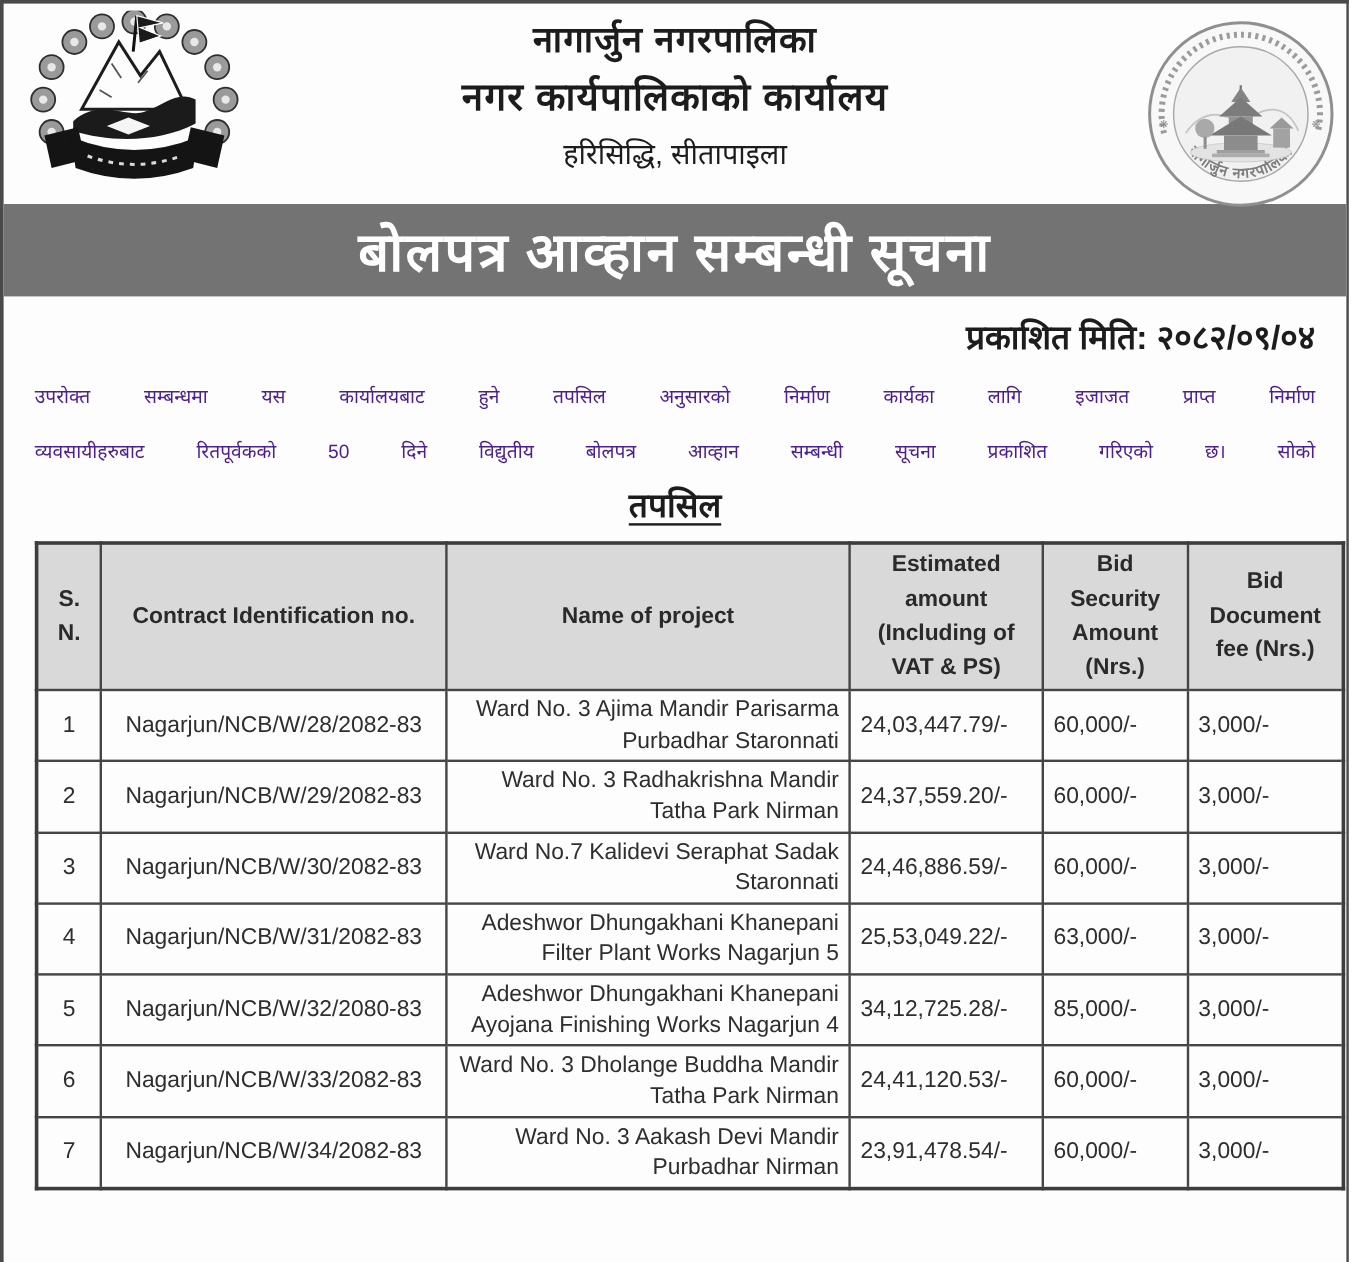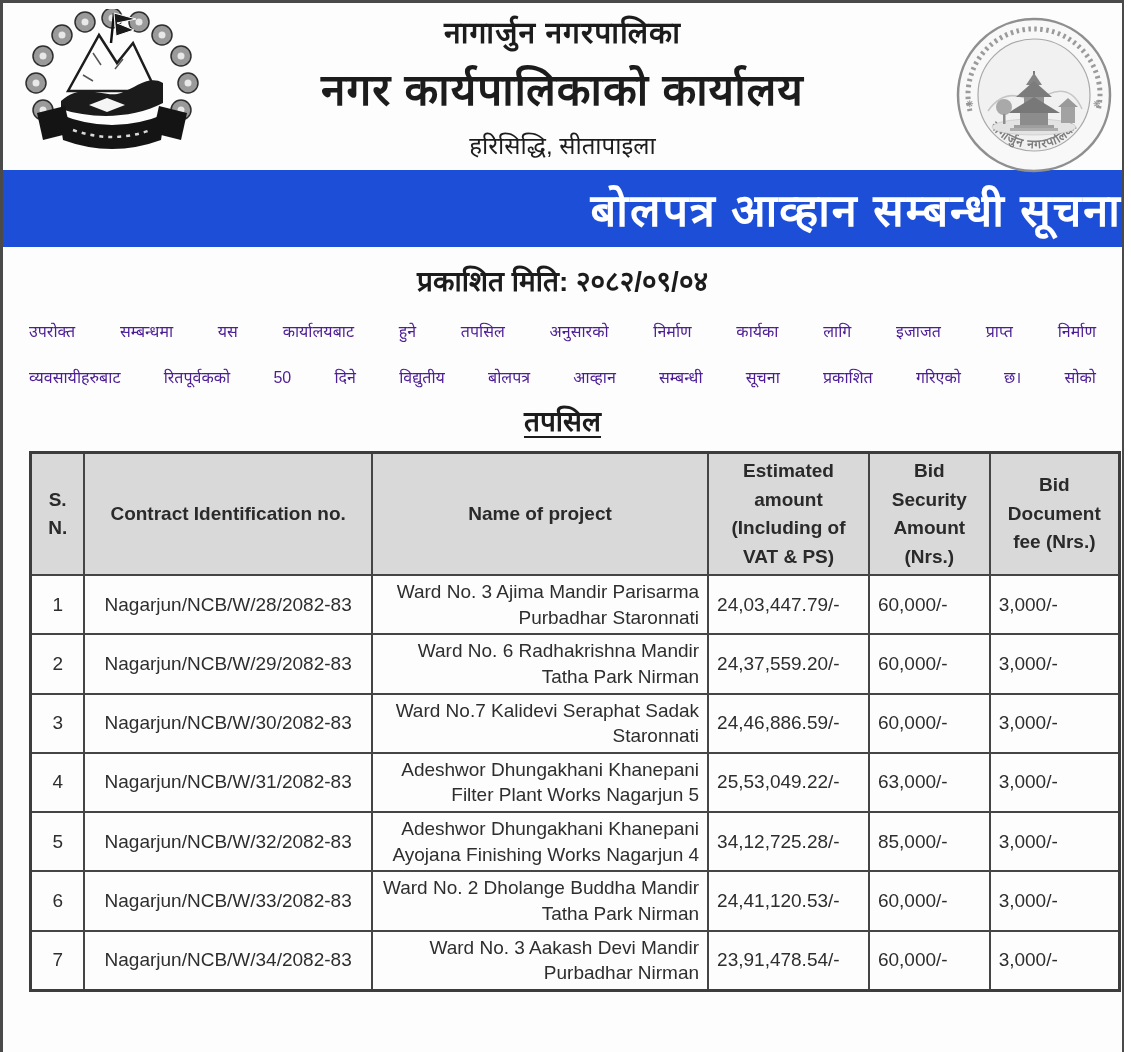--- a/index.html
+++ b/index.html
@@ -18,31 +18,31 @@
     border-right: 2px solid #4a4a4a;
     background: #fdfdfd;
     overflow: hidden;
   }
   
   .letterhead { position: relative; height: 167px; }
   .emblem { position: absolute; left: 20px; top: 6px; width: 178px; height: 152px; }
   .seal { position: absolute; right: 8px; top: 12px; width: 160px; height: 160px; }
   .head-center { position: absolute; left: 0; right: 0; top: 0; text-align: center; }
   .head-line1 { font-size: 30px; font-weight: 700; margin-top: 8px; letter-spacing: 1px; }
-  .head-line2 { font-size: 44px; font-weight: 700; margin-top: 6px; letter-spacing: 1px; }
+  .head-line2 { font-size: 32px; font-weight: 700; margin-top: 6px; letter-spacing: 1px; }
   .head-line3 { font-size: 24px; margin-top: 10px; }
   
   .banner {
-    height: 77px; background: #1d4ed8; color: #ffffff;
-    display: flex; align-items: center; justify-content: flex-end;
-    font-size: 45px; font-weight: 600; letter-spacing: 2px;
+    height: 77px; background: #737373; color: #ffffff;
+    display: flex; align-items: center; justify-content: center;
+    font-size: 45px; font-weight: 600; letter-spacing: 2px; font-family: Liberation Serif, serif;
   }
   
   .content { padding: 6px 26px 0 26px; }
-  .pubdate { text-align: center; font-size: 28px; font-weight: 700; margin: 8px 0 10px 0; }
+  .pubdate { text-align: right; font-size: 28px; font-weight: 700; margin: 8px 0 10px 0; }
   .bodyline {
     font-size: 16px; line-height: 46px; margin: 0;
     color: #4c1d95; white-space: normal;
   }
   .bodyline.j { text-align: justify; text-align-last: justify; }
   .tapsil {
     text-align: center; font-size: 28px; font-weight: 700;
     text-decoration: underline; text-underline-offset: 5px;
     margin: 0 0 12px 0;
   }
@@ -200,21 +200,21 @@
           <td class="c-sn">1</td>
           <td class="c-cid">Nagarjun/NCB/W/28/2082-83</td>
           <td class="c-proj">Ward No. 3 Ajima Mandir Parisarma Purbadhar Staronnati</td>
           <td class="c-amt">24,03,447.79/-</td>
           <td class="c-amt">60,000/-</td>
           <td class="c-amt">3,000/-</td>
         </tr>
         <tr>
           <td class="c-sn">2</td>
           <td class="c-cid">Nagarjun/NCB/W/29/2082-83</td>
-          <td class="c-proj">Ward No. 6 Radhakrishna Mandir Tatha Park Nirman</td>
+          <td class="c-proj">Ward No. 3 Radhakrishna Mandir Tatha Park Nirman</td>
           <td class="c-amt">24,37,559.20/-</td>
           <td class="c-amt">60,000/-</td>
           <td class="c-amt">3,000/-</td>
         </tr>
         <tr>
           <td class="c-sn">3</td>
           <td class="c-cid">Nagarjun/NCB/W/30/2082-83</td>
           <td class="c-proj">Ward No.7 Kalidevi Seraphat Sadak Staronnati</td>
           <td class="c-amt">24,46,886.59/-</td>
           <td class="c-amt">60,000/-</td>
@@ -223,30 +223,30 @@
         <tr>
           <td class="c-sn">4</td>
           <td class="c-cid">Nagarjun/NCB/W/31/2082-83</td>
           <td class="c-proj">Adeshwor Dhungakhani Khanepani Filter Plant Works Nagarjun 5</td>
           <td class="c-amt">25,53,049.22/-</td>
           <td class="c-amt">63,000/-</td>
           <td class="c-amt">3,000/-</td>
         </tr>
         <tr>
           <td class="c-sn">5</td>
-          <td class="c-cid">Nagarjun/NCB/W/32/2082-83</td>
+          <td class="c-cid">Nagarjun/NCB/W/32/2080-83</td>
           <td class="c-proj">Adeshwor Dhungakhani Khanepani Ayojana Finishing Works Nagarjun 4</td>
           <td class="c-amt">34,12,725.28/-</td>
           <td class="c-amt">85,000/-</td>
           <td class="c-amt">3,000/-</td>
         </tr>
         <tr>
           <td class="c-sn">6</td>
           <td class="c-cid">Nagarjun/NCB/W/33/2082-83</td>
-          <td class="c-proj">Ward No. 2 Dholange Buddha Mandir Tatha Park Nirman</td>
+          <td class="c-proj">Ward No. 3 Dholange Buddha Mandir Tatha Park Nirman</td>
           <td class="c-amt">24,41,120.53/-</td>
           <td class="c-amt">60,000/-</td>
           <td class="c-amt">3,000/-</td>
         </tr>
         <tr>
           <td class="c-sn">7</td>
           <td class="c-cid">Nagarjun/NCB/W/34/2082-83</td>
           <td class="c-proj">Ward No. 3 Aakash Devi Mandir Purbadhar Nirman</td>
           <td class="c-amt">23,91,478.54/-</td>
           <td class="c-amt">60,000/-</td>

